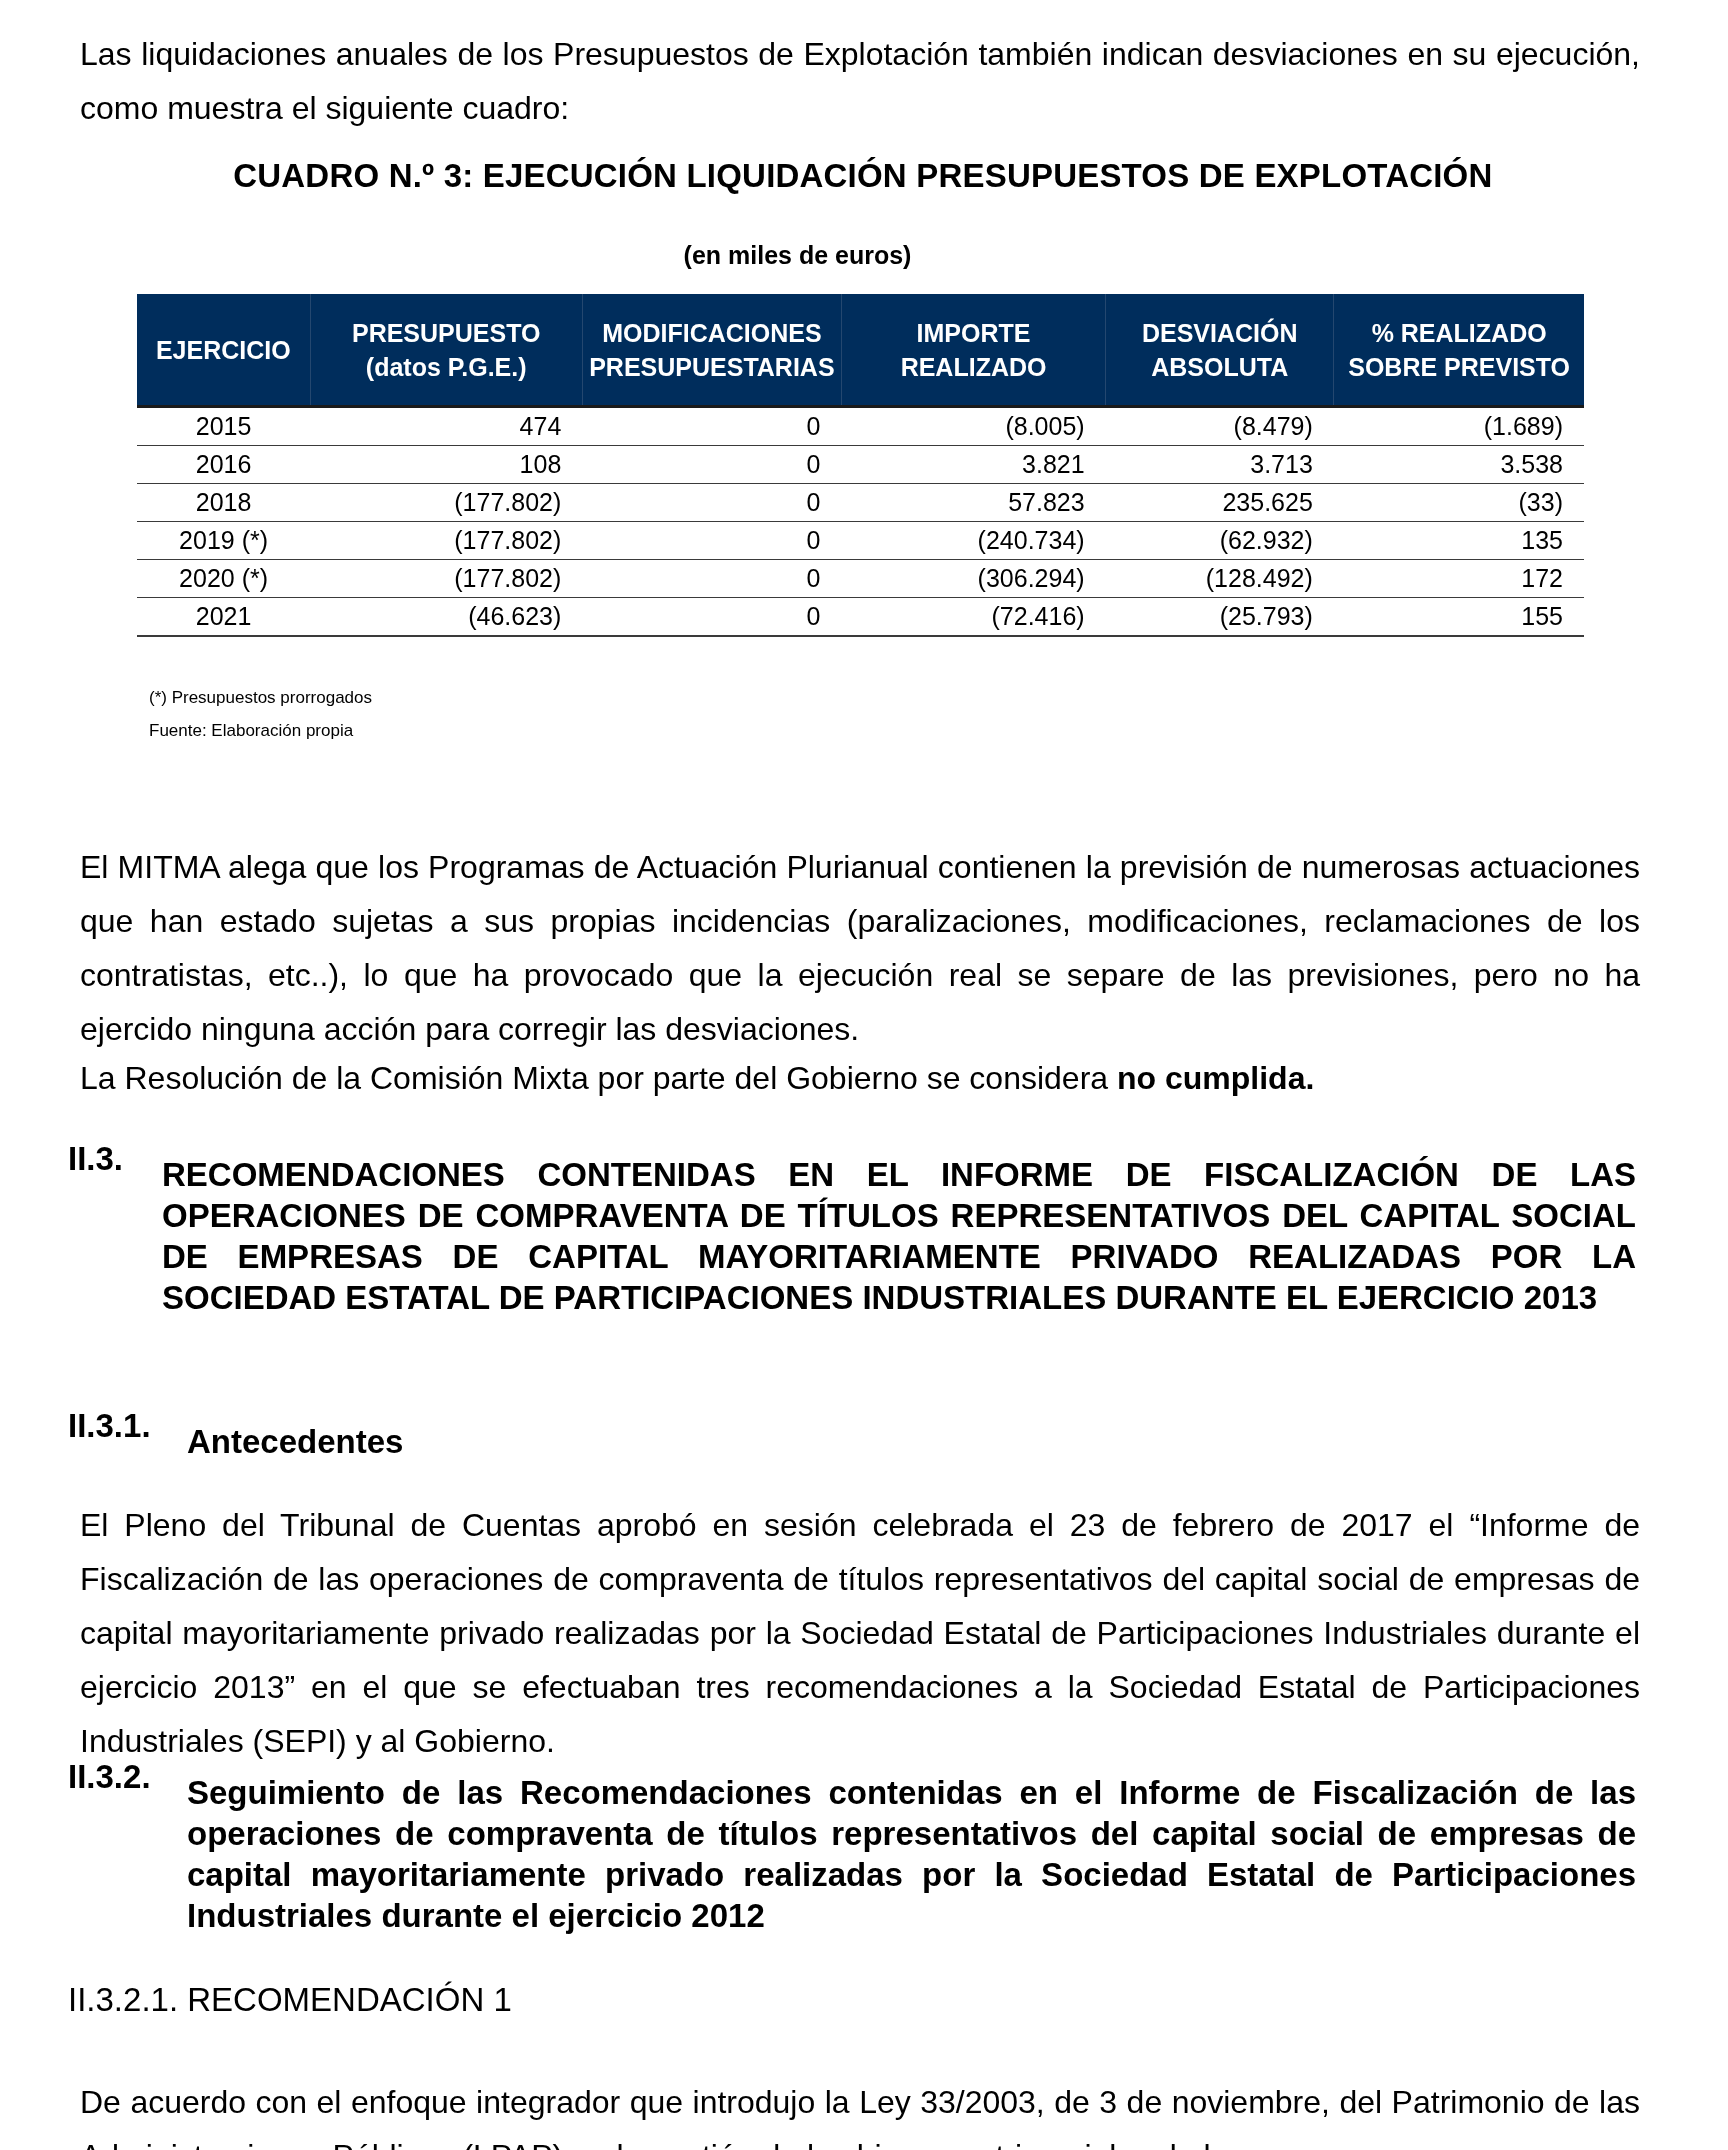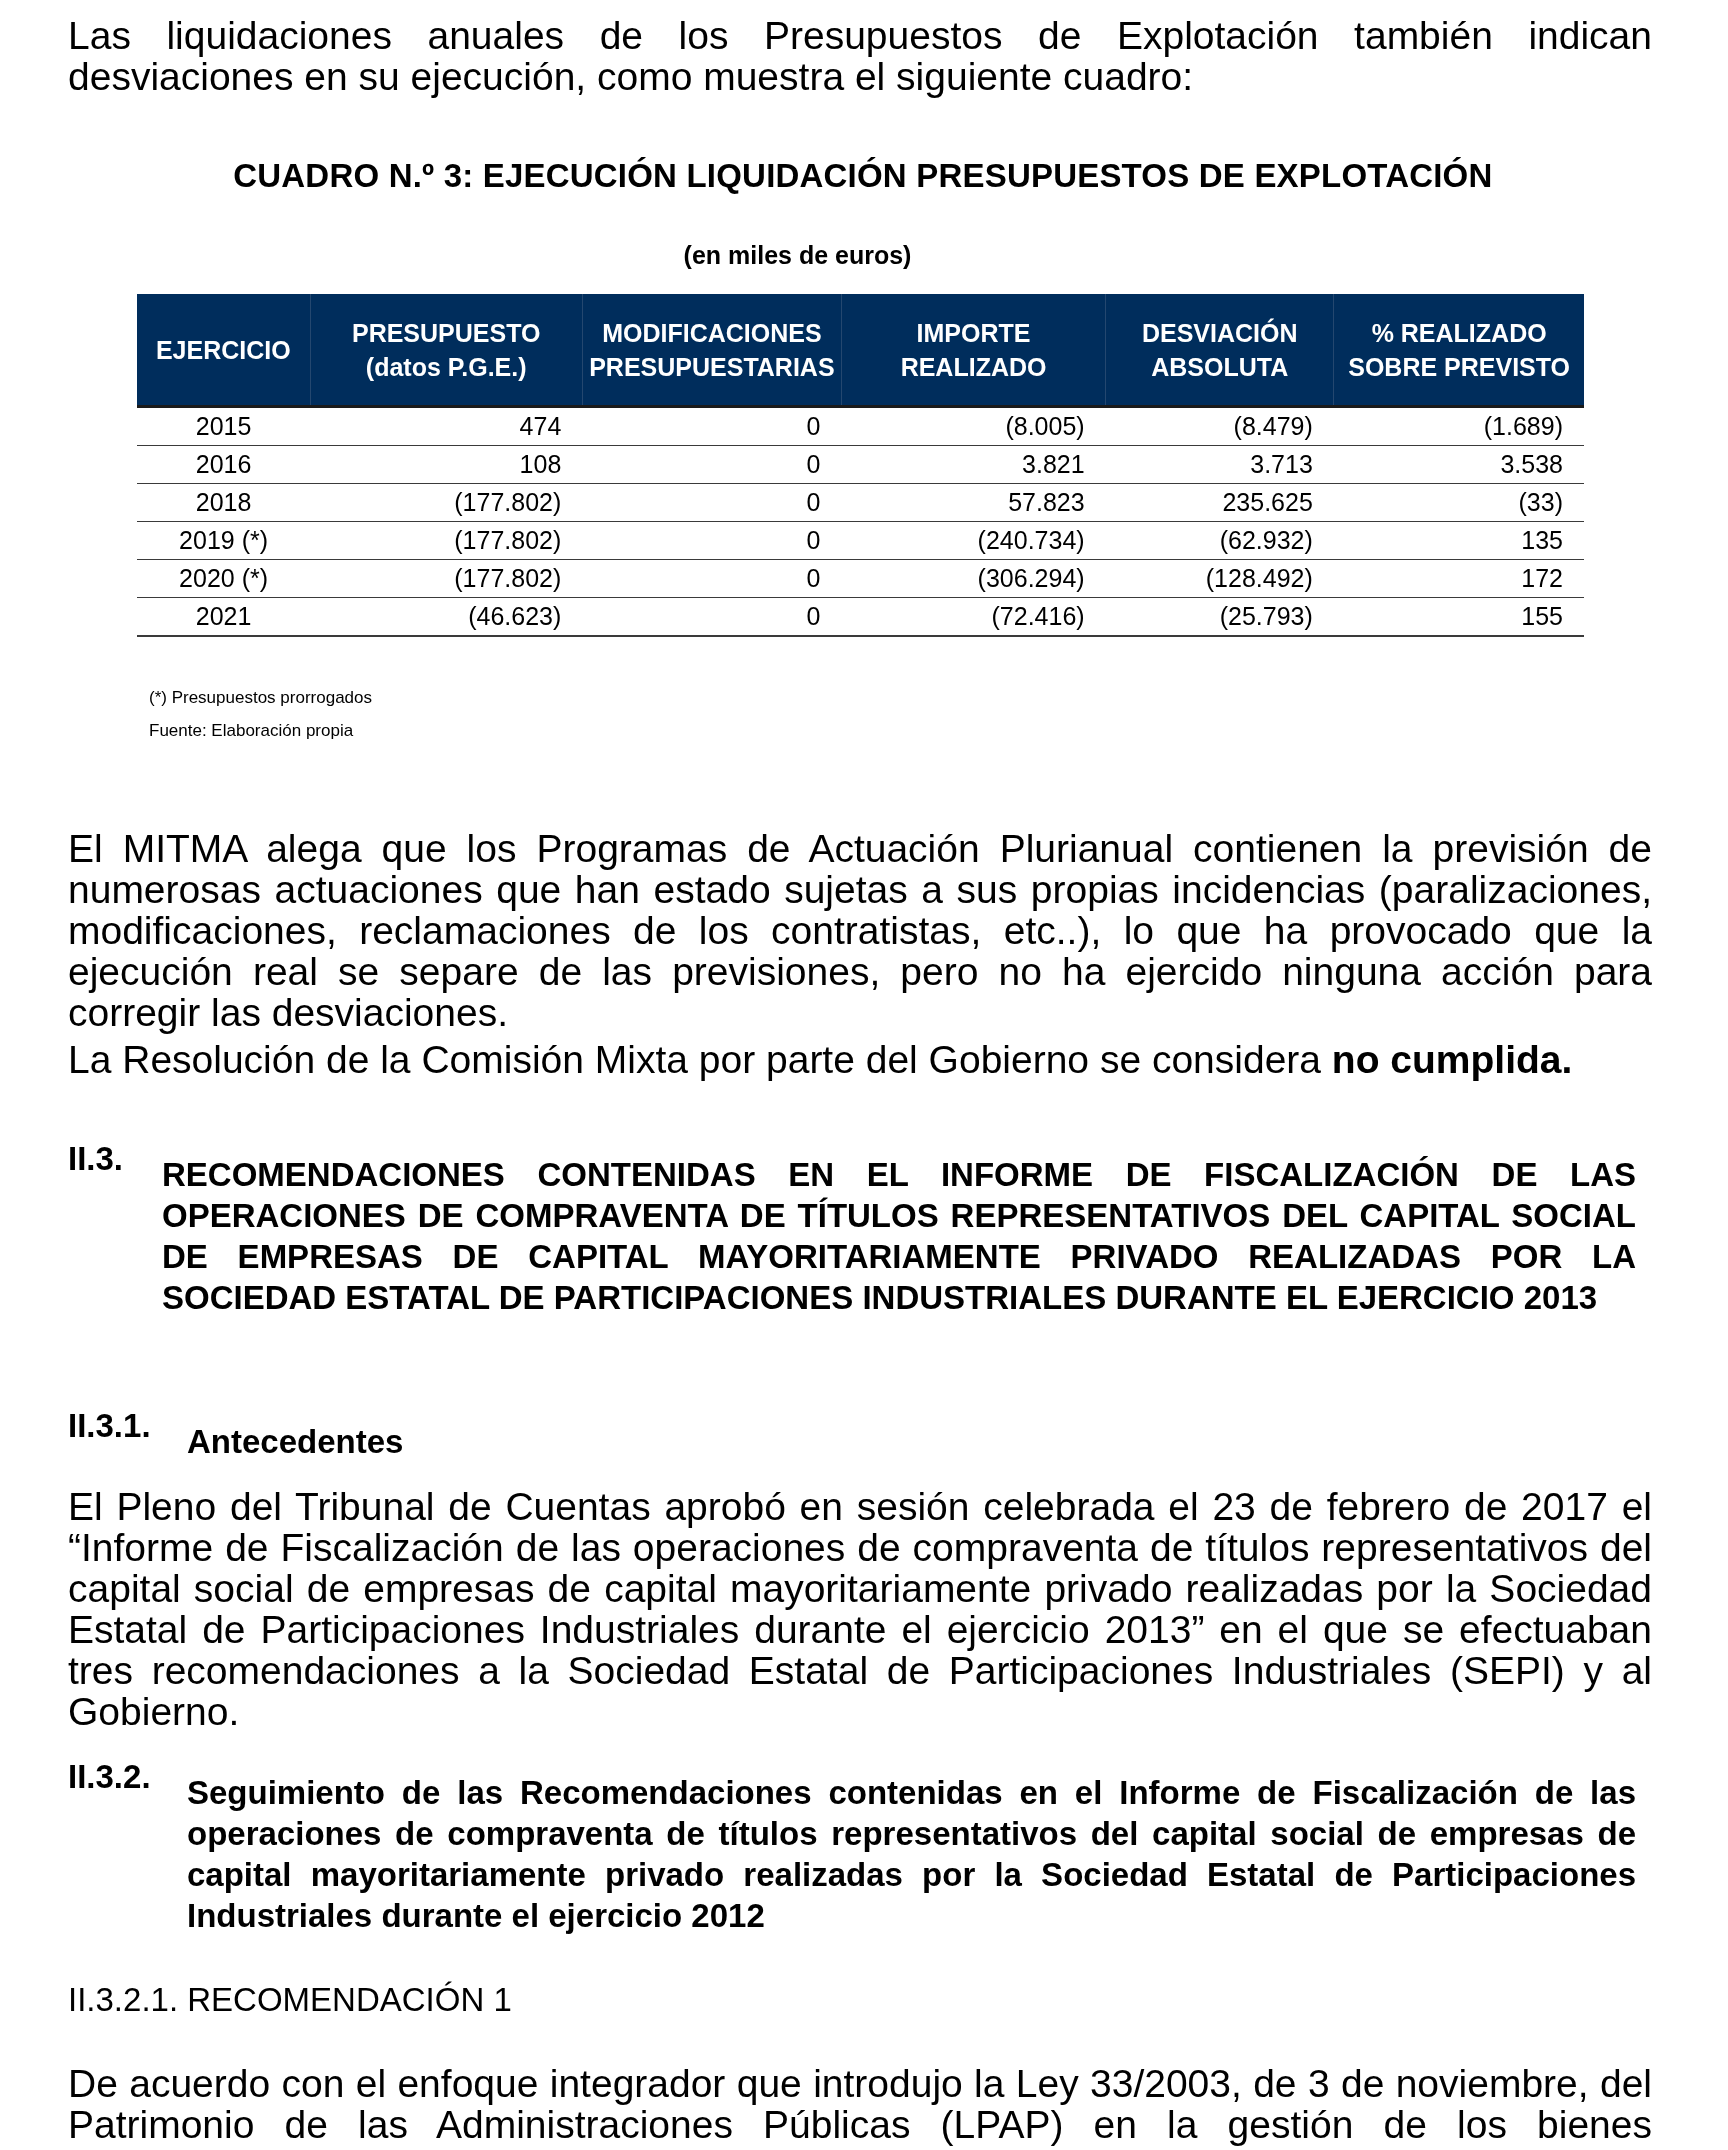--- a/index.html
+++ b/index.html
@@ -2,22 +2,22 @@
 <html style="font-size:13px"><head>
 <meta charset="utf-8">
 <style>
   html, body { margin: 0; padding: 0; background: #ffffff; }
   body {
     width: 1729px; height: 2151px; position: relative; overflow: hidden;
     font-family: "Liberation Sans", "DejaVu Sans", sans-serif; color: #000;
   }
   .block { position: absolute; left: 68px; width: 1584px; }
   .p {
-    font-size: 39px; line-height: 41px; text-align: justify;
-    text-align-last: left; margin: 0;
+    font-size: 32px; line-height: 54px; text-align: justify;
+    text-align-last: left; margin: 12px;
   }
   .p.nojust { text-align: left; }
   .it { }
   .b { font-weight: bold; }
 
   #p1 { top: 14.6px; }
 
   #table-title {
     position: absolute; top: 157px; left: 0; width: 1729px; text-align: center;
     font-size: 33px; font-weight: bold; letter-spacing: 0.2px; padding-left: 0;

